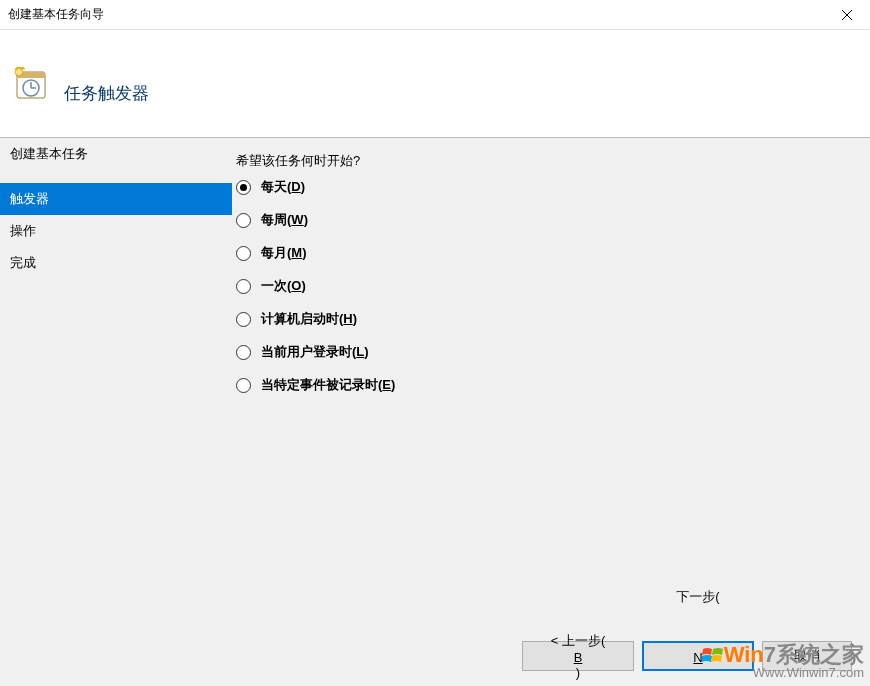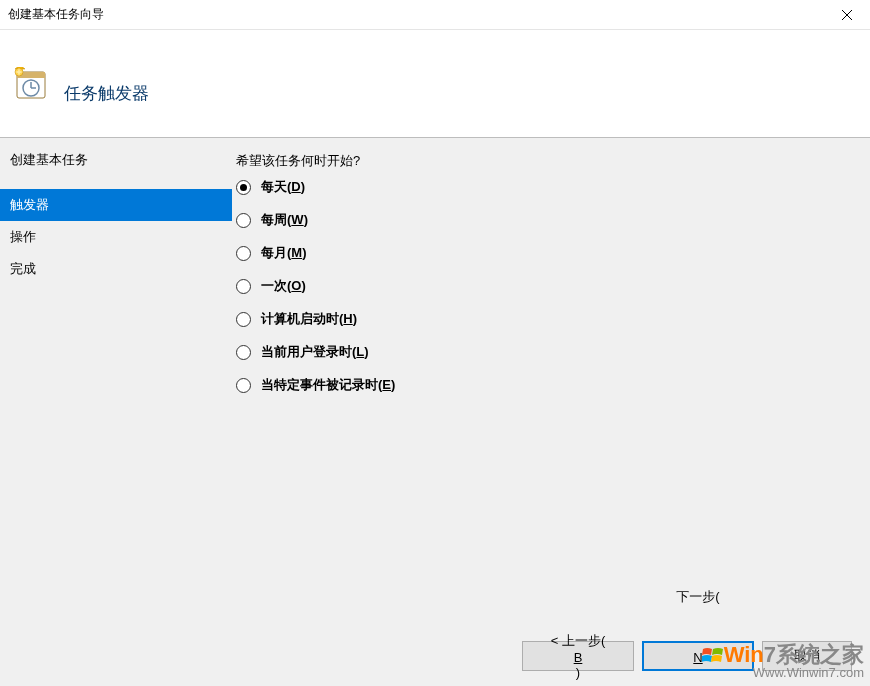--- a/index.html
+++ b/index.html
@@ -63,21 +63,20 @@
   }
 
   
   .body {
     flex: 1;
     display: flex;
     min-height: 0;
   }
   .sidebar {
     width: 232px;
-    padding-top: 6px;
   }
   .side-item {
     padding: 7px 10px;
     font-size: 13px;
     cursor: pointer;
   }
   .side-item.active {
     background: #0078d7;
     color: #ffffff;
     margin-top: 13px;

